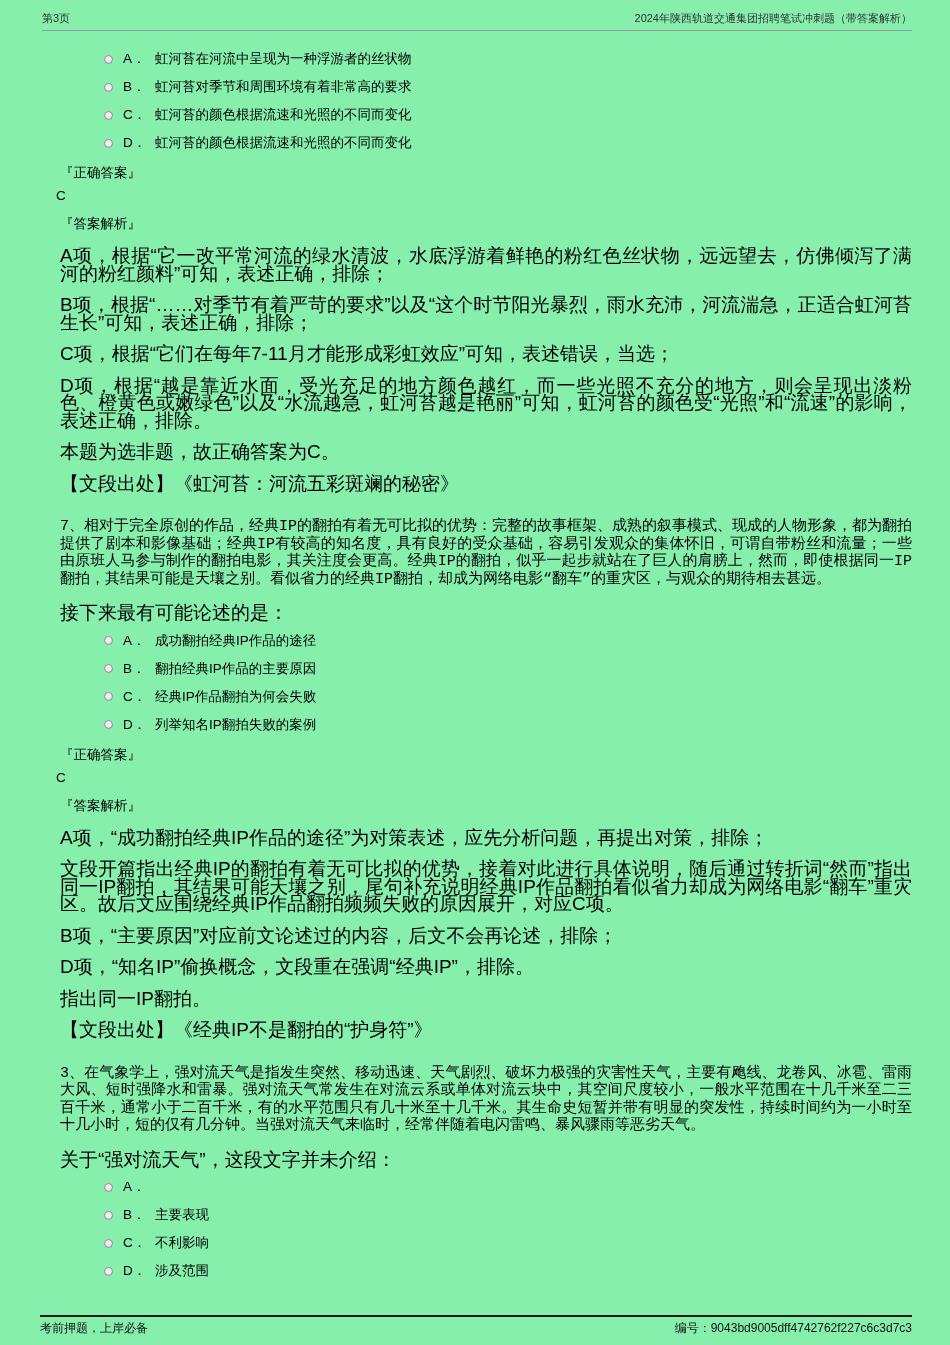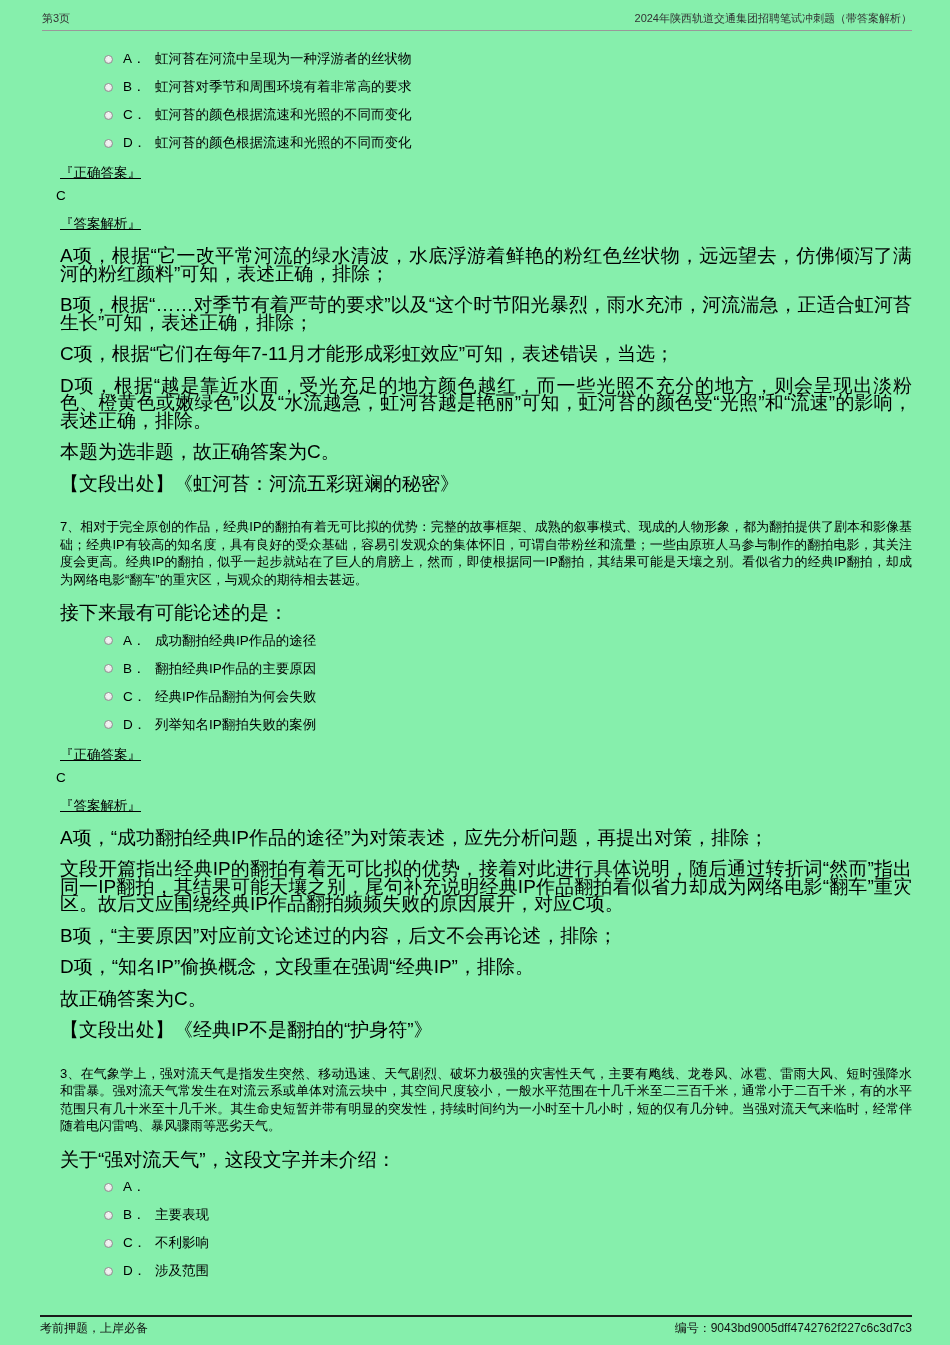--- a/index.html
+++ b/index.html
@@ -9,24 +9,24 @@
   .header{position:absolute;top:11px;left:42px;right:38px;display:flex;
           justify-content:space-between;align-items:baseline;font-size:11px;color:#333;}
   .header-rule{position:absolute;top:30px;left:42px;right:38px;border-top:1px solid #999;}
   .content{position:absolute;top:40px;left:60px;width:852px;}
   .option{display:flex;align-items:center;margin:10px 0;font-size:13.5px;}
   .radio{flex:0 0 auto;width:9px;height:9px;border:1px solid #8c8c8c;border-radius:50%;
          background:#f2f2f2;box-shadow:inset 0 1px 1px #ffffff, inset 0 0 2px #b5b5b5;
          margin-left:44px;margin-right:10px;}
   .opt-letter{width:32px;flex:0 0 auto;}
   .opt-text{flex:1 1 auto;}
-  .marker{font-size:13.5px;margin:12px 0 6px;text-decoration:underline;}
+  .marker{font-size:13.5px;margin:12px 0 6px;}
   .answer-letter{font-size:13.5px;margin:2px 0 2px -4px;}
   .para{font-size:19px;line-height:17.5px;margin:14px 0;text-align:justify;}
-  .stem{font-size:13px;line-height:17.5px;margin:26px 0 14px;text-align:justify;}
+  .stem{font-size:15px;line-height:17.5px;margin:26px 0 14px;text-align:justify;font-family:Liberation Mono, monospace;}
   .lead{margin:16px 0 8px;}
   .source{margin-top:1px;}
   .options{margin:4px 0;}
   .footer-rule{position:absolute;left:40px;right:38px;bottom:28px;border-top:2px solid #1a1a1a;}
   .footer{position:absolute;left:40px;right:38px;bottom:8px;display:flex;
           justify-content:space-between;font-size:12px;color:#111;}
 </style>
 </head>
 <body>
 
@@ -101,21 +101,21 @@
     </div>
 
     <div class="marker">『正确答案』</div>
     <div class="answer-letter">C</div>
     <div class="marker">『答案解析』</div>
 
     <p class="para">A项，“成功翻拍经典IP作品的途径”为对策表述，应先分析问题，再提出对策，排除；</p>
     <p class="para">文段开篇指出经典IP的翻拍有着无可比拟的优势，接着对此进行具体说明，随后通过转折词“然而”指出同一IP翻拍，其结果可能天壤之别，尾句补充说明经典IP作品翻拍看似省力却成为网络电影“翻车”重灾区。故后文应围绕经典IP作品翻拍频频失败的原因展开，对应C项。</p>
     <p class="para">B项，“主要原因”对应前文论述过的内容，后文不会再论述，排除；</p>
     <p class="para">D项，“知名IP”偷换概念，文段重在强调“经典IP”，排除。</p>
-    <p class="para">故正确答案为C。</p>
+    <p class="para">指出同一IP翻拍。</p>
     <p class="para source">【文段出处】《经典IP不是翻拍的“护身符”》</p>
 
     <p class="stem">3、在气象学上，强对流天气是指发生突然、移动迅速、天气剧烈、破坏力极强的灾害性天气，主要有飑线、龙卷风、冰雹、雷雨大风、短时强降水和雷暴。强对流天气常发生在对流云系或单体对流云块中，其空间尺度较小，一般水平范围在十几千米至二三百千米，通常小于二百千米，有的水平范围只有几十米至十几千米。其生命史短暂并带有明显的突发性，持续时间约为一小时至十几小时，短的仅有几分钟。当强对流天气来临时，经常伴随着电闪雷鸣、暴风骤雨等恶劣天气。</p>
     <p class="para lead">关于“强对流天气”，这段文字并未介绍：</p>
 
     <div class="options">
       <div class="option">
         <span class="radio"></span>
         <span class="opt-letter">A．</span>
       </div>

